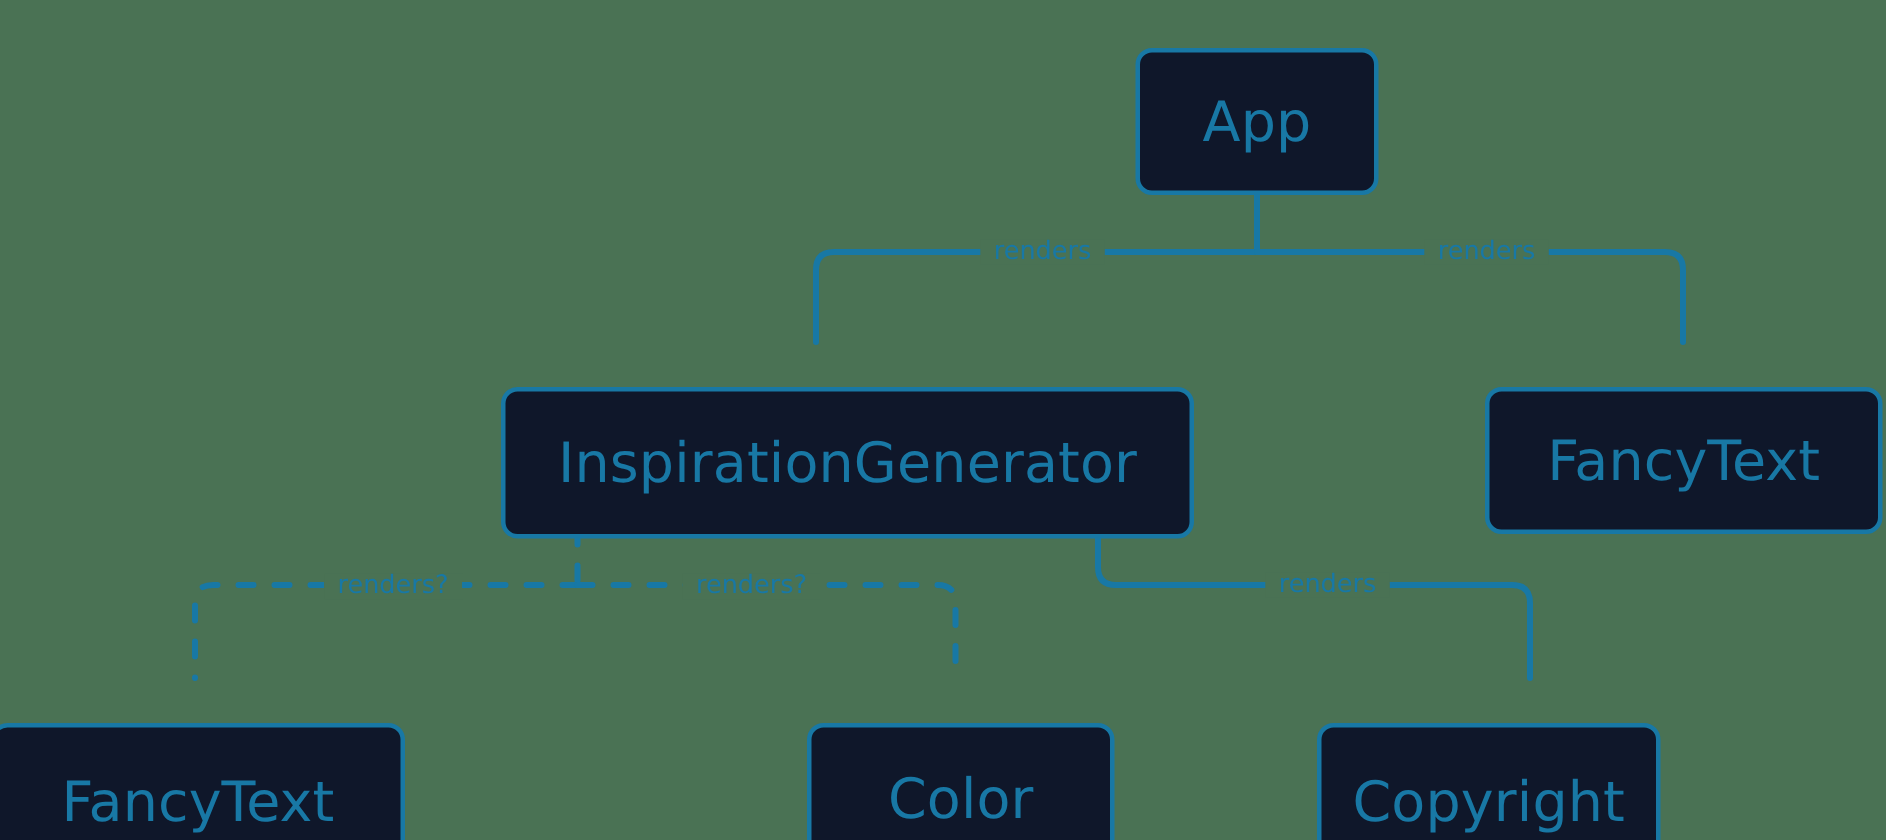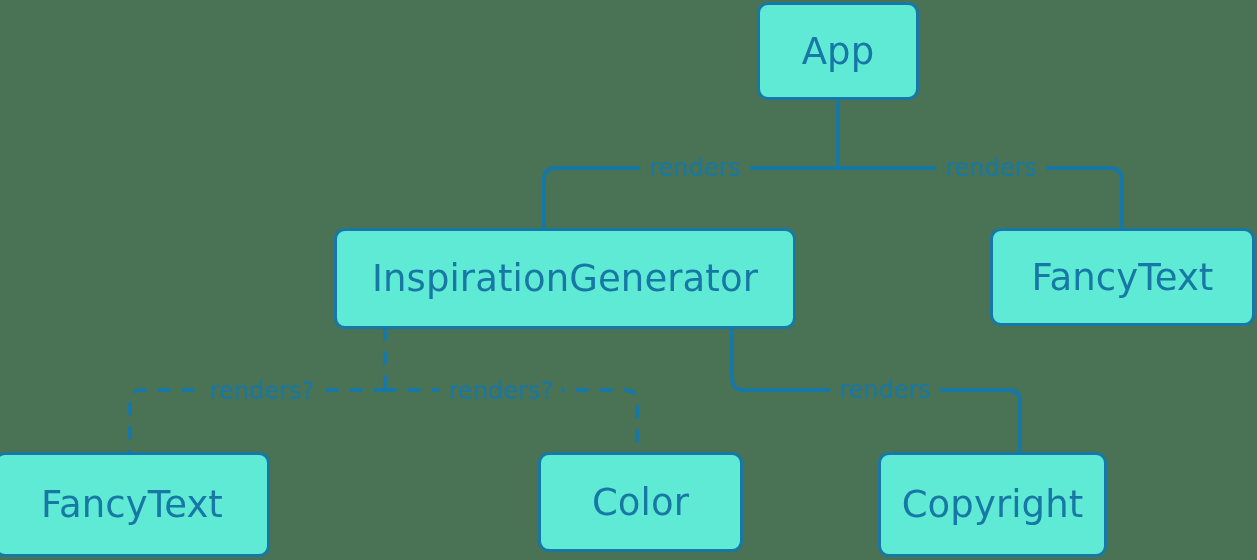--- a/index.html
+++ b/index.html
@@ -25,39 +25,40 @@
     left: 0;
     top: 0;
     width: 1257px;
     height: 560px;
     overflow: visible;
     pointer-events: none;
   }
   .node {
     position: absolute;
     box-sizing: border-box;
-    background: #5eead4;
+    background: #0f172a;
     border: 3px solid #1878a5;
     border-radius: 11px;
     display: flex;
     align-items: center;
     justify-content: center;
     color: #1878a5;
     letter-spacing: 0.1px;
     white-space: nowrap;
     z-index: 3;
+    margin-top: 30px;
   }
   .node-label {
     display: block;
     line-height: 1;
   }
   .edge-label {
     position: absolute;
     color: #1878a5;
-    font-size: 24px;
+    font-size: 17px;
     line-height: 1;
     white-space: nowrap;
     background: #4a7254;
     padding: 0 9px;
     transform: translate(-50%, -50%);
     z-index: 2;
   }
 
   
   #node-app          { left: 757px;  top: 2px;   width: 162px; height: 98px;  font-size: 37px; }

